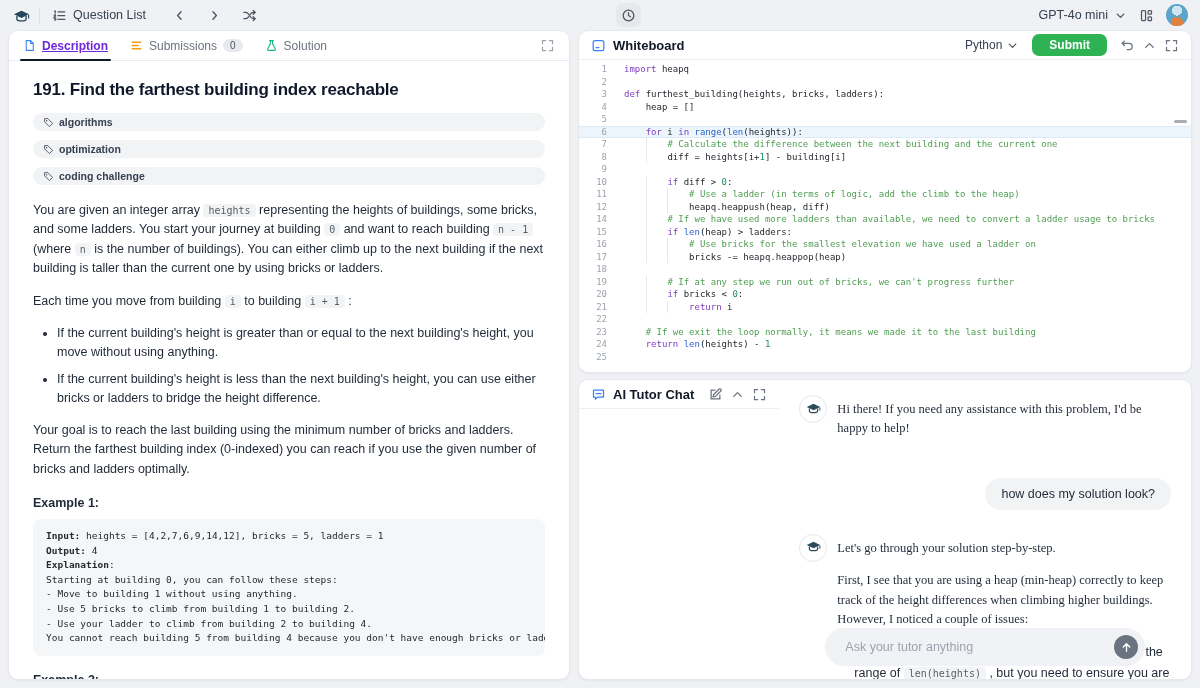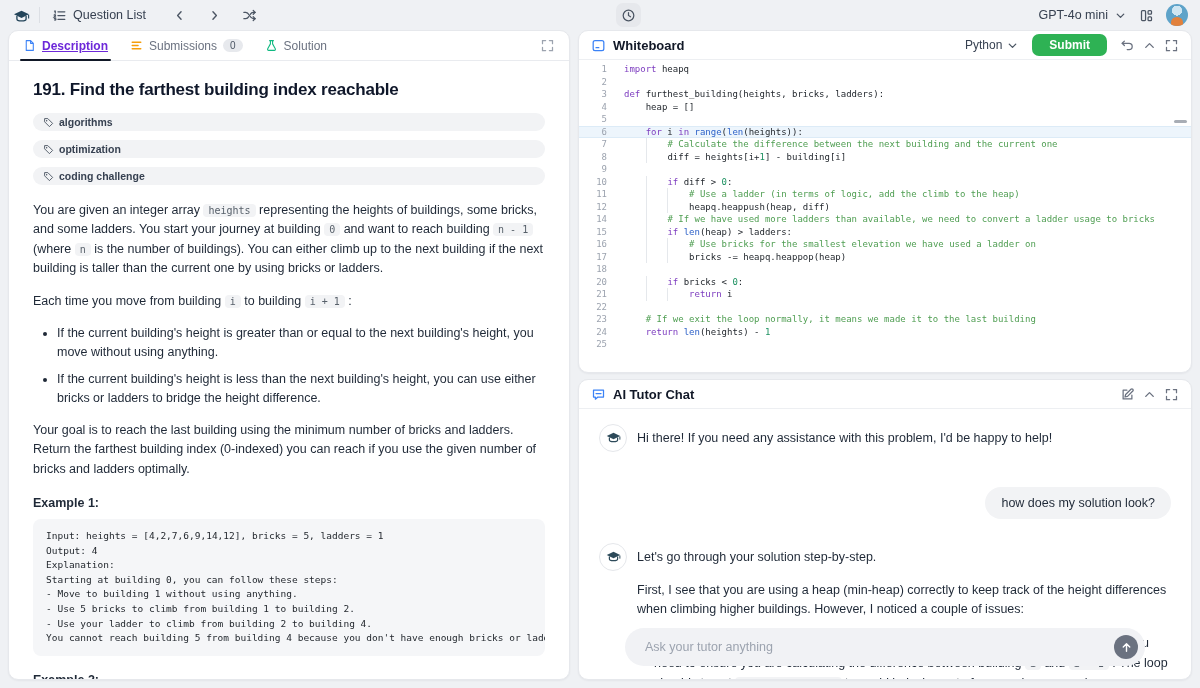--- a/index.html
+++ b/index.html
@@ -18,41 +18,41 @@
   .avatar{width:22px;height:22px;border-radius:50%;position:relative;overflow:hidden;cursor:pointer;
     background:radial-gradient(circle at 50% 30%,#cfe6f2 0 26%,#5ea3c9 27% 100%);}
   .avatar::after{content:'';position:absolute;bottom:-2px;left:24%;width:52%;height:50%;background:#e2813c;border-radius:50% 50% 20% 20%;}
 
   
   .main{position:absolute;left:8px;right:8px;top:30px;bottom:8px;display:flex;gap:8px;}
   .panel{background:#fff;border-radius:10px;border:1px solid #e6e8ec;box-shadow:0 1px 2px rgba(16,24,40,.05);overflow:hidden;position:relative;}
   .left-panel{flex:0 0 560px;display:flex;flex-direction:column;}
   .right-col{flex:1;display:flex;flex-direction:column;gap:6px;}
   .wb-panel{height:341px;display:flex;flex-direction:column;}
-  .chat-panel{flex:1;display:flex;flex-direction:column;}
+  .chat-panel{flex:1;display:flex;flex-direction:row;}
 
   
   .tabbar{display:flex;align-items:center;height:29px;border-bottom:1px solid #e9ebef;padding:0 14px;gap:22px;flex-shrink:0;}
   .tab{display:flex;align-items:center;gap:6px;font-size:12px;color:#6b7280;height:100%;position:relative;cursor:pointer;}
   .tab.active{color:#6d28d9;font-weight:700;text-decoration:underline;}
   .tab.active::after{content:'';position:absolute;left:-3px;right:-3px;bottom:-1px;height:2px;background:#111827;border-radius:2px;}
   .badge{background:#e7e9ed;border-radius:9px;font-size:10px;padding:1px 7px;color:#4b5563;}
   .spacer{flex:1;}
   .lp-content{padding:17px 24px 0;overflow:hidden;flex:1;}
   .title{font-size:17px;font-weight:700;margin:2px 0 13px;color:#0f172a;letter-spacing:-.2px;}
   .tags{display:flex;gap:9px;margin-bottom:16px;flex-direction:column;}
   .tag{display:flex;align-items:center;gap:5px;background:#f2f3f5;border-radius:999px;padding:3px 10px;font-size:10.5px;font-weight:600;color:#374151;}
   .para{font-size:12.5px;line-height:1.55;margin:0 0 13px;}
   .chip{font-family:"DejaVu Sans Mono",monospace;font-size:10px;background:#f2f3f5;border-radius:4px;padding:1px 5px;color:#57606a;white-space:nowrap;}
   ul.blist{margin:0 0 13px;padding-left:24px;}
   ul.blist li{font-size:12.5px;line-height:1.5;margin-bottom:9px;}
   .ex-label{font-size:12.5px;font-weight:700;margin:17px 0 9px;}
   .ex-block{background:#f5f6f8;border-radius:8px;padding:10px 13px;font-family:"DejaVu Sans Mono",monospace;font-size:9.5px;line-height:14.6px;white-space:pre;overflow:hidden;color:#24292f;}
   .ex-block.pad-extra{padding-bottom:32px;}
-  .ex-block strong{font-weight:400;}
+  .ex-block strong{font-weight:700;}
 
   
   .phead{display:flex;align-items:center;height:28px;padding:0 12px;border-bottom:1px solid #edeff2;flex-shrink:0;gap:7px;}
   .ptitle{font-size:13px;font-weight:700;color:#111827;}
   .lang{display:flex;align-items:center;gap:4px;font-size:12px;color:#374151;cursor:pointer;}
   .submit-btn{background:#2eb254;color:#fff;font-size:12px;font-weight:600;border:none;border-radius:7px;padding:4px 17px;cursor:pointer;font-family:inherit;}
   .hicon{width:15px;height:15px;color:#6b7280;cursor:pointer;}
 
   
   .editor{flex:1;overflow:hidden;padding-top:3px;font-family:"DejaVu Sans Mono",monospace;font-size:9px;line-height:12.5px;position:relative;}
@@ -66,21 +66,21 @@
   .tok-b{color:#2e62c9;}
   .tok-n{color:#1d9161;}
   .tok-c{color:#4f9e52;}
   .scroll-thumb{position:absolute;right:4px;top:60px;width:13px;height:3px;background:#a8adb5;border-radius:2px;cursor:pointer;}
 
   
   .chat-body{flex:1;overflow:hidden;padding:15px 20px 0;position:relative;}
   .msg{display:flex;gap:10px;margin-bottom:16px;}
   .msg-avatar{flex:0 0 26px;width:26px;height:26px;border-radius:50%;border:1px solid #e5e7eb;background:#fff;display:flex;align-items:center;justify-content:center;}
   .msg-content{flex:1;font-size:12.5px;line-height:1.55;padding-top:5px;}
-  .msg-content .para{margin-bottom:13px;}
+  .msg-content .para{margin-bottom:13px;font-family:Liberation Serif, serif;}
   .msg-user{justify-content:flex-end;margin:26px 0 24px;}
   .bubble{background:#f2f3f5;border-radius:17px;padding:9px 16px;font-size:12.5px;color:#1f2937;}
   .oli{display:flex;font-size:12.5px;line-height:1.62;margin-bottom:13px;}
   .omark{flex:0 0 17px;font-weight:700;}
   .otext{flex:1;}
   .chat-input-wrap{position:absolute;left:46px;right:46px;bottom:13px;height:38px;background:#f1f2f5;border-radius:19px;display:flex;align-items:center;padding:0 40px 0 18px;}
   .chat-input{border:none;background:transparent;outline:none;font-size:12.5px;color:#374151;width:100%;font-family:inherit;}
   .chat-input::placeholder{color:#9ca3af;}
   .send-btn{position:absolute;right:7px;top:7px;width:24px;height:24px;border-radius:50%;background:#6b7280;border:none;display:flex;align-items:center;justify-content:center;cursor:pointer;}
 </style>
@@ -356,20 +356,24 @@
               </div>
               <div class="cl">
                 <span class="cg">17</span>
                 <span class="cc"><span class="ig">    </span><span class="ig igb">    </span><span class="ig igb">    </span><span>bricks -= heapq.heappop(heap)</span></span>
               </div>
               <div class="cl">
                 <span class="cg">18</span>
                 <span class="cc"></span>
               </div>
               <div class="cl">
+                <span class="cg">19</span>
+                <span class="cc"><span class="ig">    </span><span class="ig igb">    </span><span class="tok-c"># If at any step we run out of bricks, we can't progress further</span></span>
+              </div>
+              <div class="cl">
                 <span class="cg">20</span>
                 <span class="cc"><span class="ig">    </span><span class="ig igb">    </span><span class="tok-k">if</span><span> bricks &lt; </span><span class="tok-n">0</span><span>:</span></span>
               </div>
               <div class="cl">
                 <span class="cg">21</span>
                 <span class="cc"><span class="ig">    </span><span class="ig igb">    </span><span class="ig igb">    </span><span class="tok-k">return</span><span> i</span></span>
               </div>
               <div class="cl">
                 <span class="cg">22</span>
                 <span class="cc"></span>

